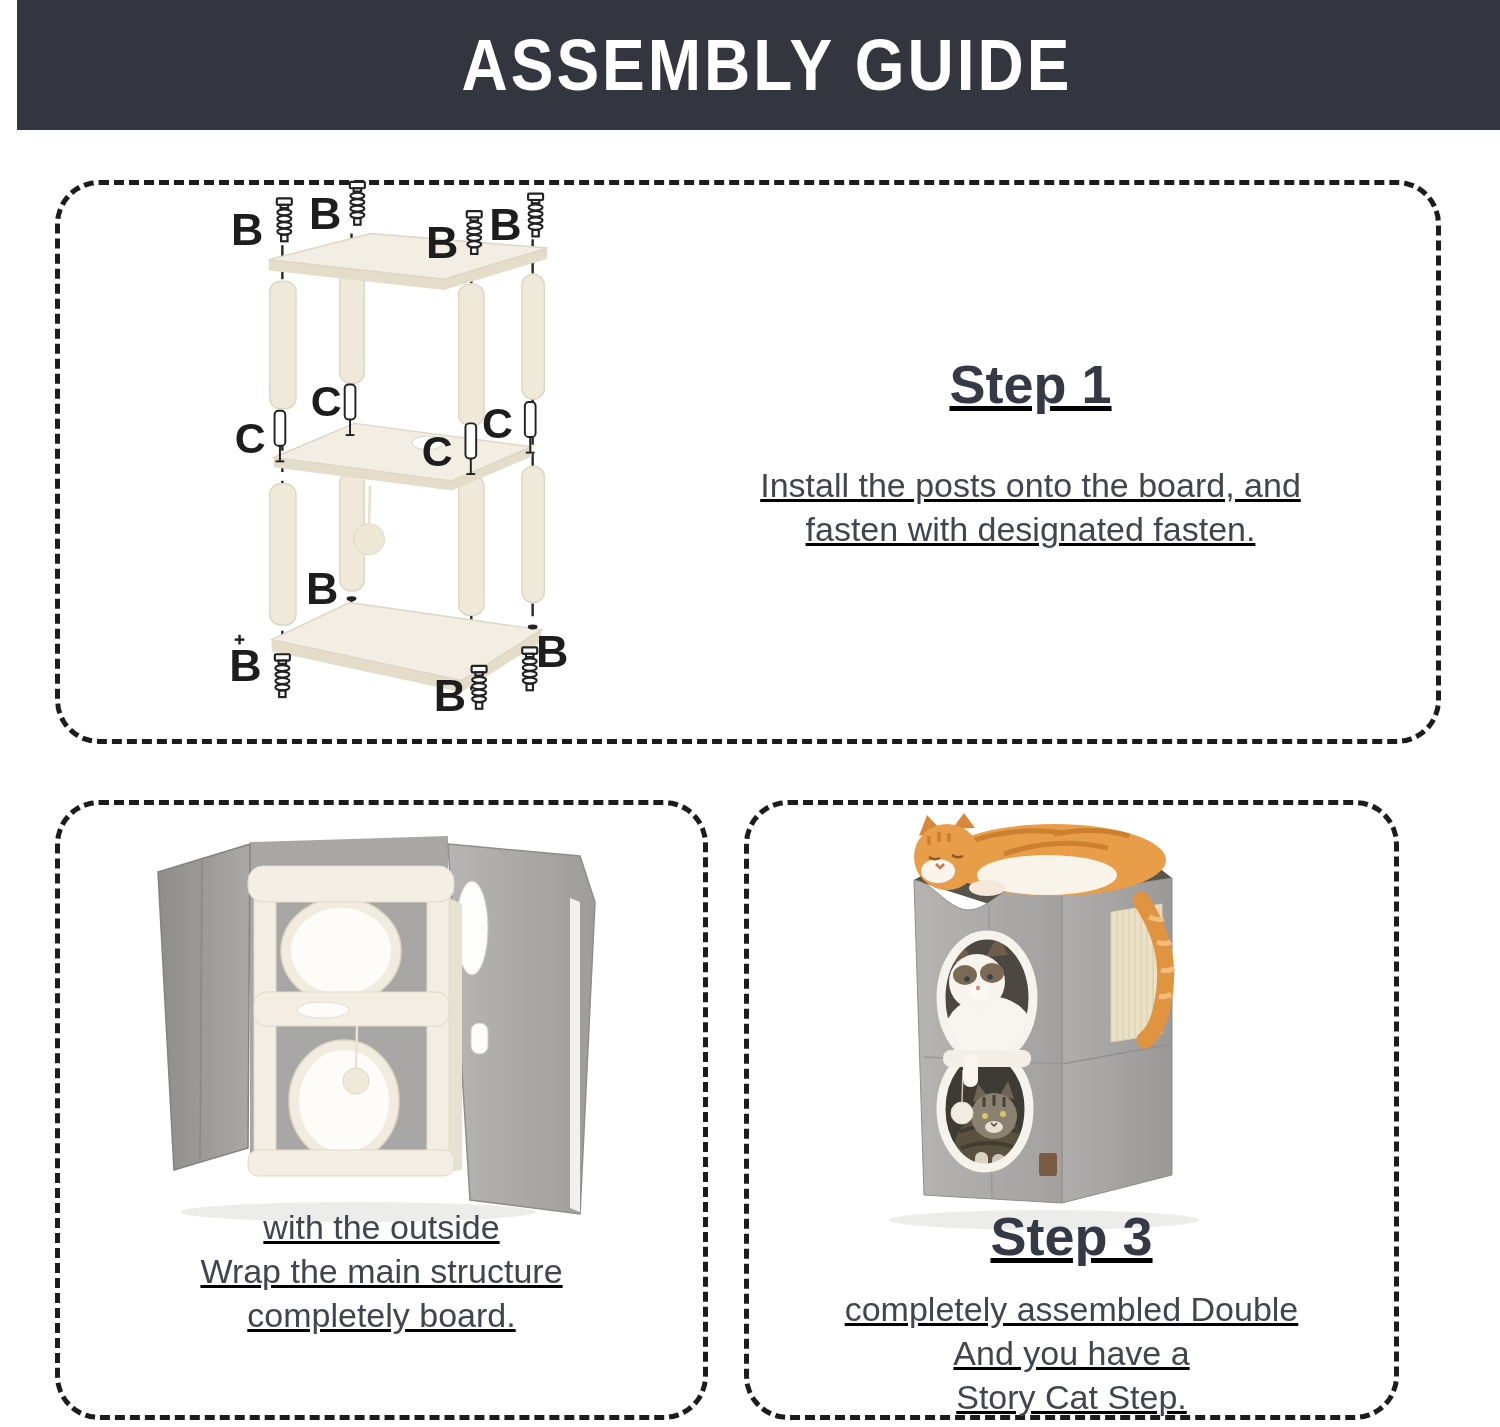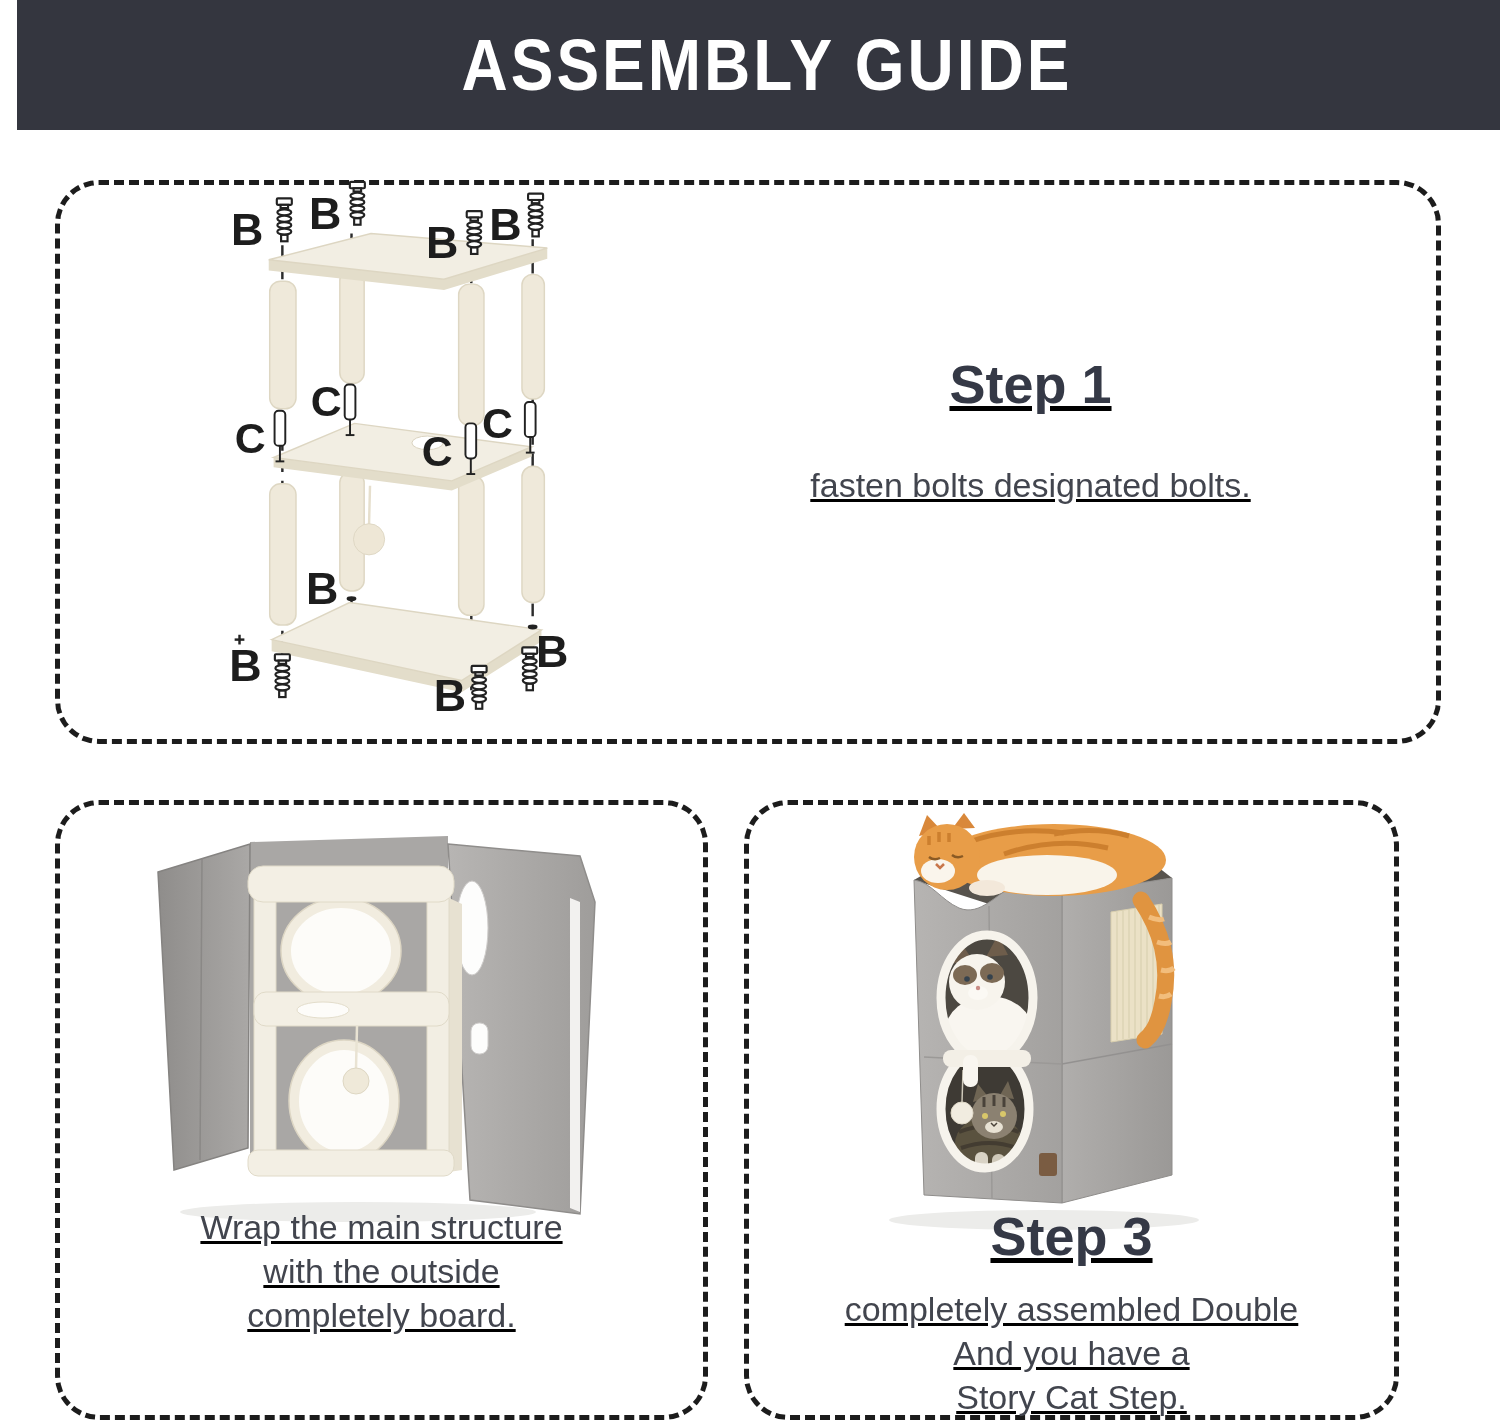--- a/index.html
+++ b/index.html
@@ -140,21 +140,22 @@
       <text class="lbl" x="388" y="503" font-size="46" text-anchor="middle">B</text>
       <text class="lbl" x="283" y="548" font-size="46" text-anchor="middle">B</text>
       <use href="#bolt" transform="translate(100,490) scale(1.1)"></use>
       <use href="#bolt" transform="translate(354,483) scale(1.1)"></use>
       <use href="#bolt" transform="translate(302,502) scale(1.1)"></use>
     </g>
   </svg>
 
   <div class="caption" id="cap1">
     <h2>Step 1</h2>
-    <div class="line">fasten bolts designated bolts.</div>
+    <div class="line">Install the posts onto the board, and</div>
+    <div class="line">fasten with designated fasten.</div>
   </div>
 </div>
 
 <div class="panel" id="panel2">
 
   <svg class="art" style="left:58px; top:15px;" width="520" height="410" viewBox="0 0 520 410">
     <defs>
       <linearGradient id="gL" x1="0" y1="0" x2="1" y2="0">
         <stop offset="0" stop-color="#8f8d8b"></stop>
           <stop offset="1" stop-color="#aaa8a6"></stop>
@@ -200,22 +201,22 @@
       <ellipse cx="226" cy="281" rx="55" ry="61" fill="none" stroke="#ddd6c4" stroke-width="1.5"></ellipse>
 
       <line x1="239" y1="206" x2="238" y2="248" stroke="#e9e3d3" stroke-width="2.5"></line>
       <circle cx="238" cy="261" r="13" fill="#efe9d9" stroke="#ded7c3"></circle>
 
       <rect x="130" y="330" width="206" height="26" rx="10" fill="#f3efe4" stroke="#e0dac8"></rect>
     </g>
   </svg>
 
   <div class="caption" id="cap2">
+    <div class="line">with the outside</div>
     <div class="line">Wrap the main structure</div>
-    <div class="line">with the outside</div>
     <div class="line">completely board.</div>
   </div>
 </div>
 
 <div class="panel" id="panel3">
 
   <svg class="art" style="left:70px; top:7px;" width="520" height="430" viewBox="0 0 520 430">
     <defs>
       <linearGradient id="gF" x1="0" y1="0" x2="1" y2="0">
         <stop offset="0" stop-color="#b6b4b2"></stop>

